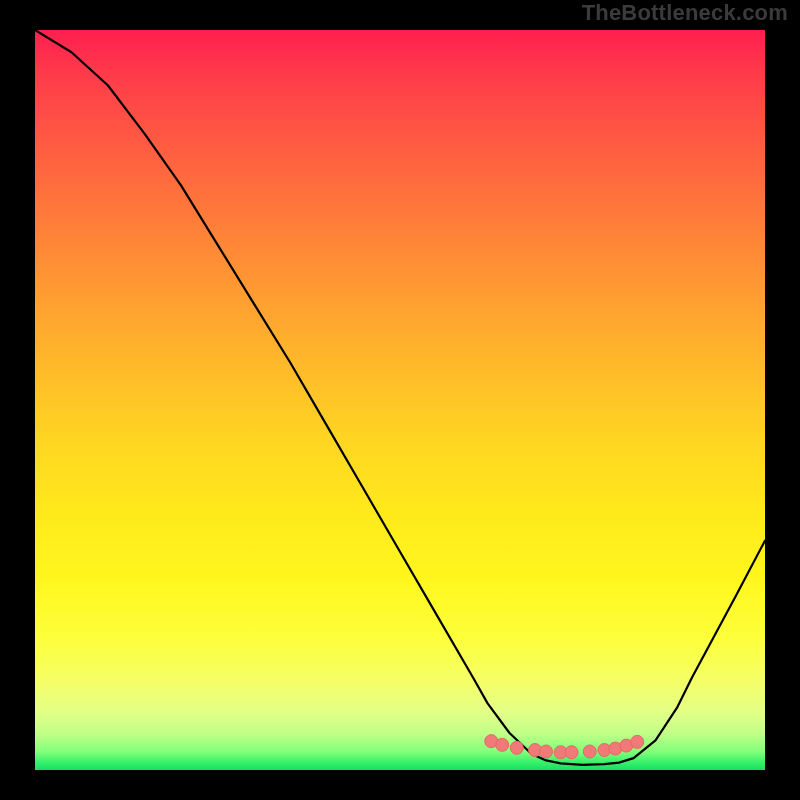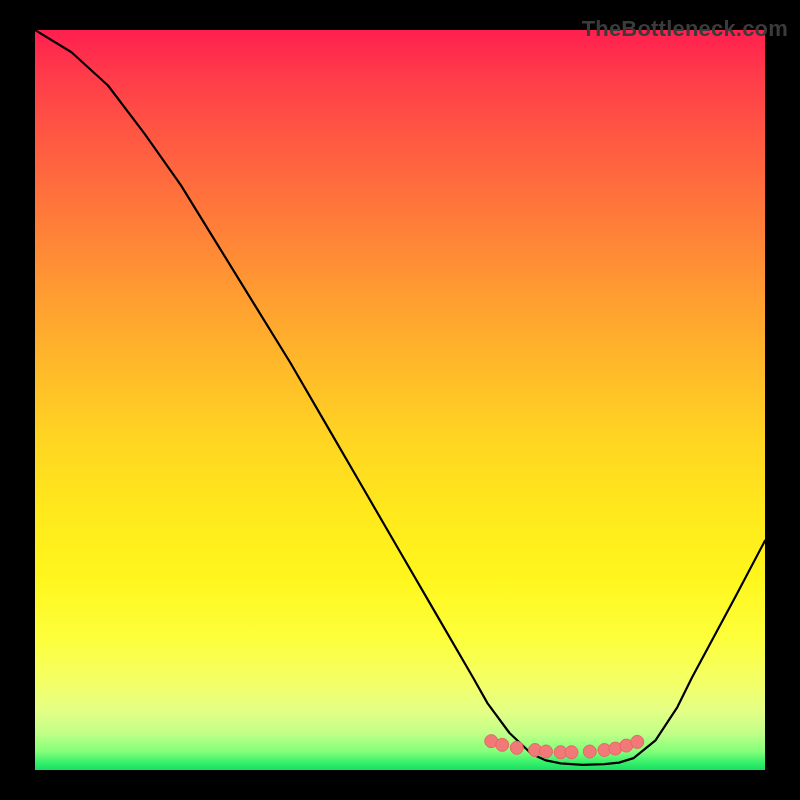--- a/index.html
+++ b/index.html
@@ -12,21 +12,21 @@
     font-family: Arial, Helvetica, sans-serif;
   }
   .frame {
     position: relative;
     width: 800px;
     height: 800px;
     background: #000;
   }
   .watermark {
     position: absolute;
-    top: 16px;
+    top: 0;
     right: 12px;
     color: #3b3b3b;
     font-size: 22px;
     font-weight: bold;
     letter-spacing: 0.2px;
     z-index: 5;
   }
   .plot-area {
     position: absolute;
     left: 35px;

